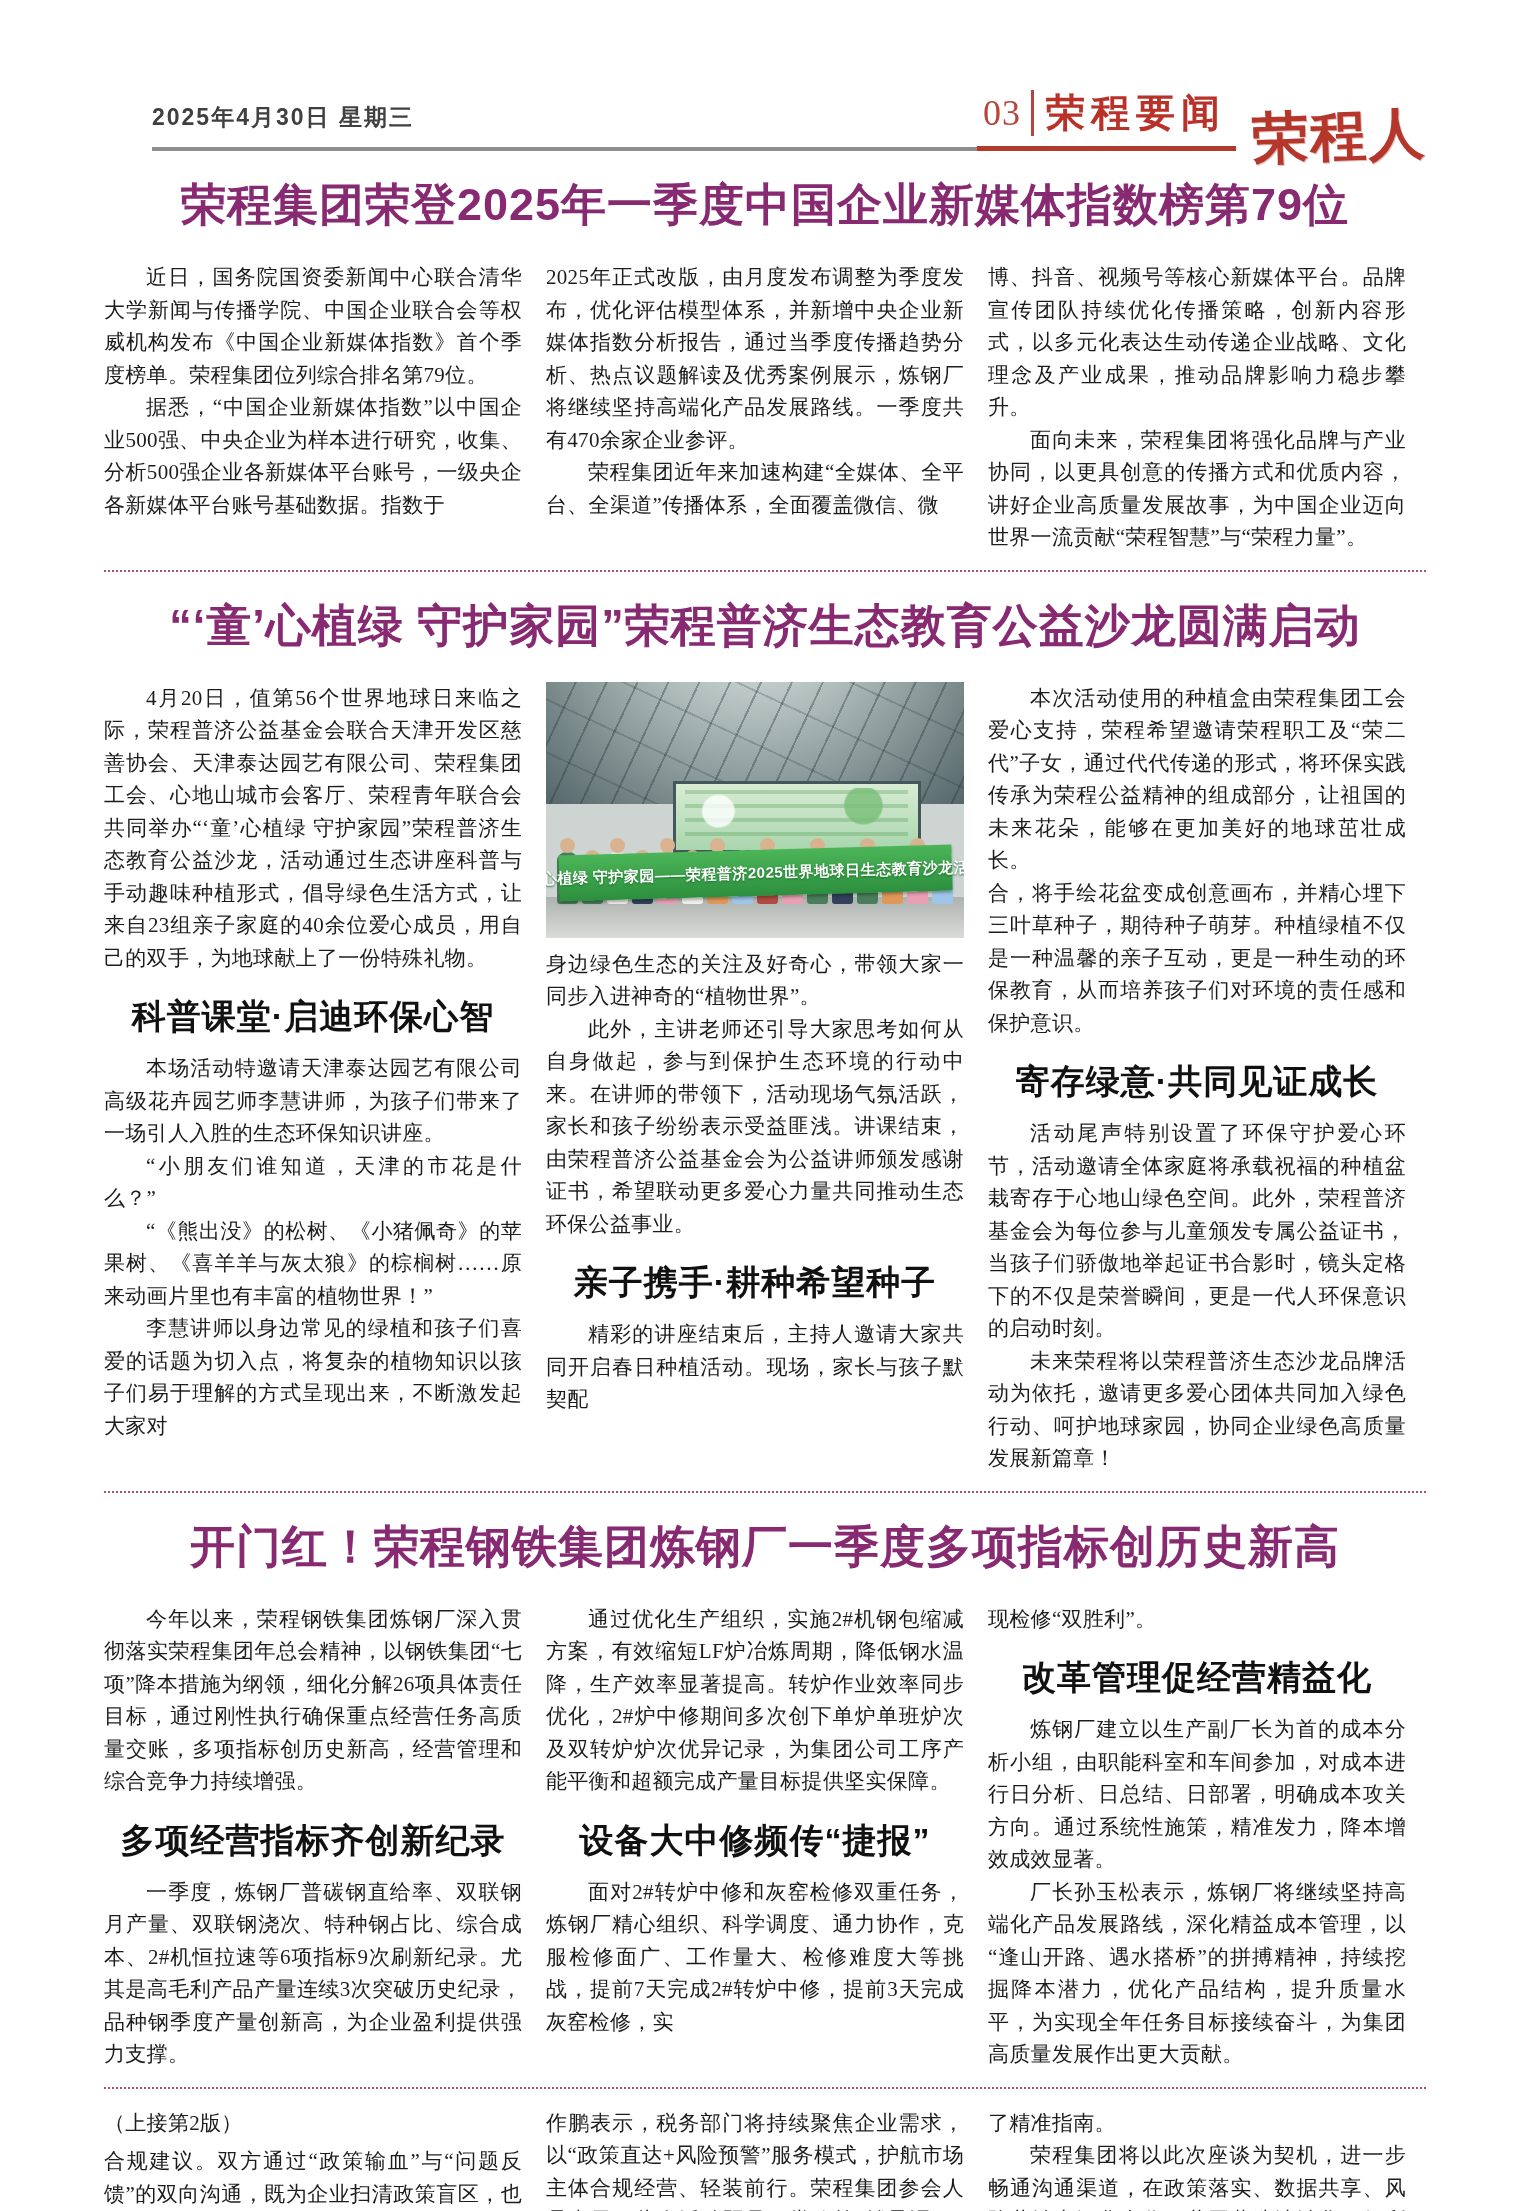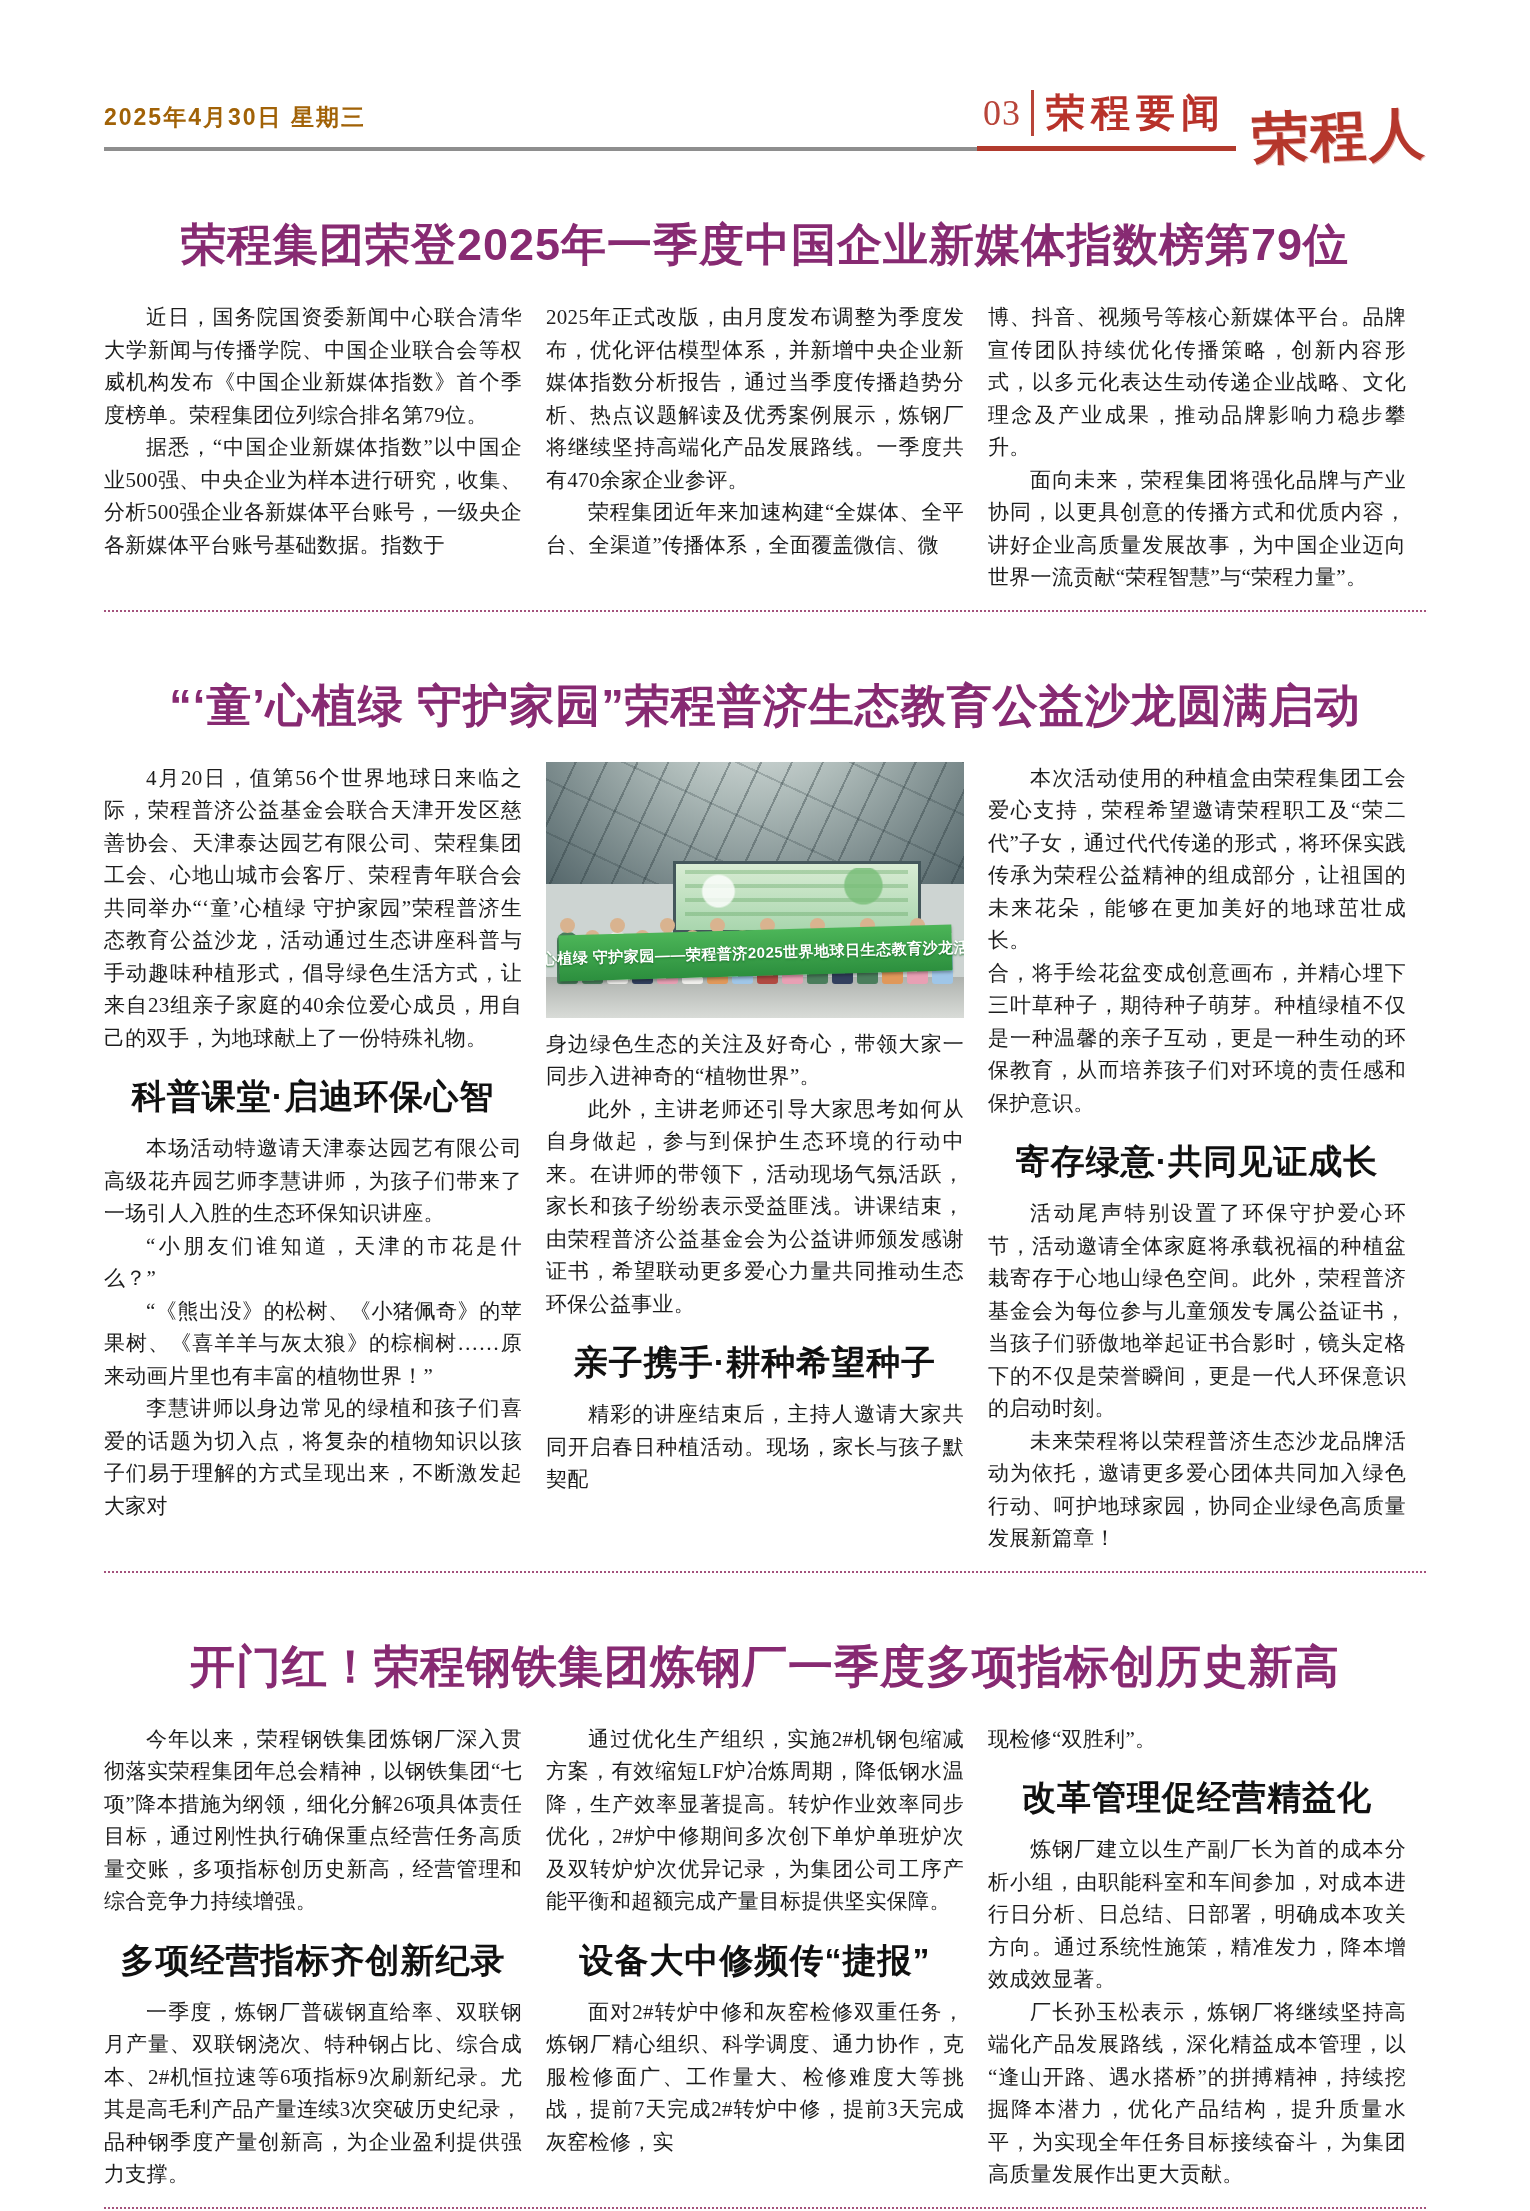--- a/index.html
+++ b/index.html
@@ -20,24 +20,25 @@
     padding:90px 104px 0 104px;
     overflow:hidden;
     font-family:"Liberation Serif","DejaVu Serif",serif;
     color:var(--text_black);
   }
   
   .hdr{display:flex;align-items:flex-end;}
   .hdr-date{
     flex:1;
     font-family:"Liberation Sans","DejaVu Sans",sans-serif;
-    font-weight:bold;font-size:23px;color:#a16207;
+    font-weight:bold;font-size:23px;color:#404040;
     letter-spacing:2px;
     padding-bottom:14px;
     border-bottom:4px solid var(--rule_gray);
+    margin-left:48px;
   }
   .hdr-red-group{
     display:flex;align-items:center;
     padding:0 10px 10px 6px;
     border-bottom:5px solid var(--accent_red);
     text-align:right;
   }
   .hdr-pageno{
     font-family:"Liberation Serif",serif;
     font-size:36px;color:#b8453a;letter-spacing:1px;
@@ -57,21 +58,21 @@
     letter-spacing:2px;
     text-shadow:1px 1px 0 rgba(181,55,44,.35);
   }
   
   .article-title{
     font-family:"Liberation Sans","DejaVu Sans",sans-serif;
     font-weight:900;
     text-align:center;
     color:var(--title_purple);
     font-size:45px;letter-spacing:1px;
-    margin-top:64px;
+    margin-top:24px;
   }
   .cols{display:flex;gap:24px;margin-top:26px;}
   .col{width:418px;flex:0 0 418px;}
   .para{
     font-size:21px;line-height:32.5px;
     text-align:justify;
     text-indent:2em;
     letter-spacing:.3px;
   }
   .para.noindent{text-indent:0;}

